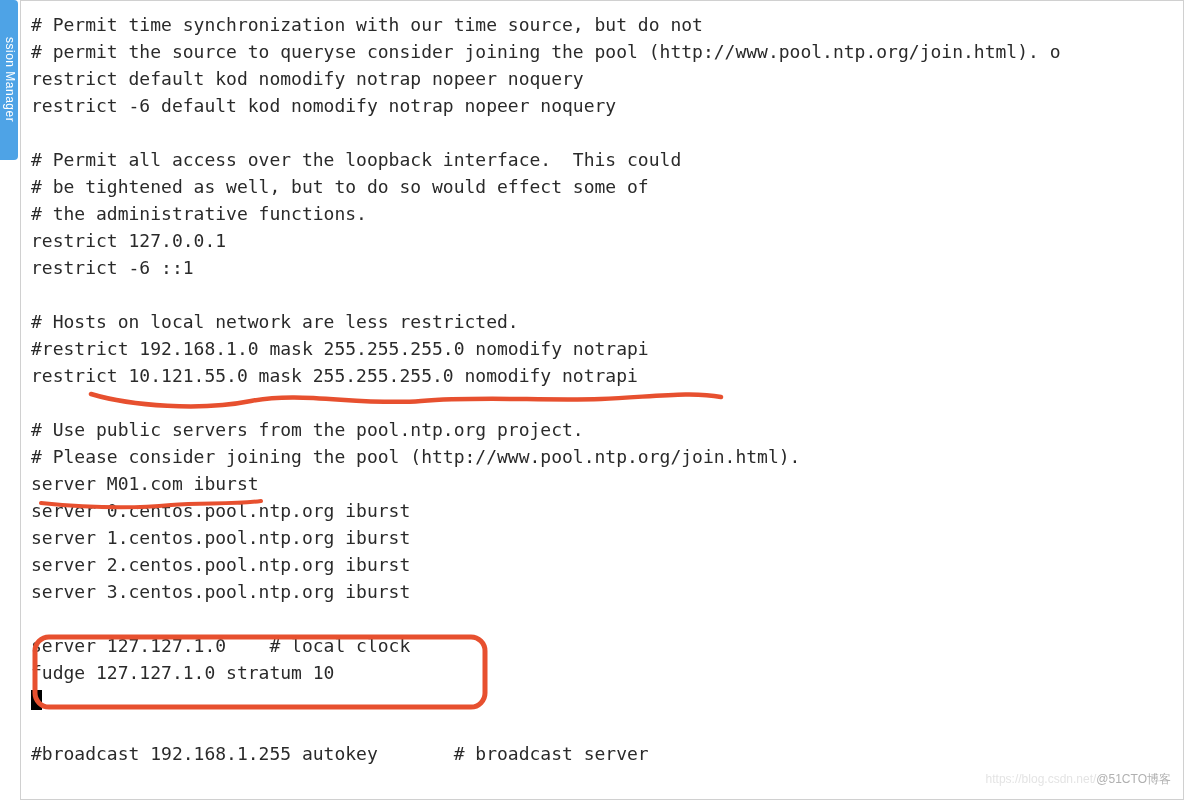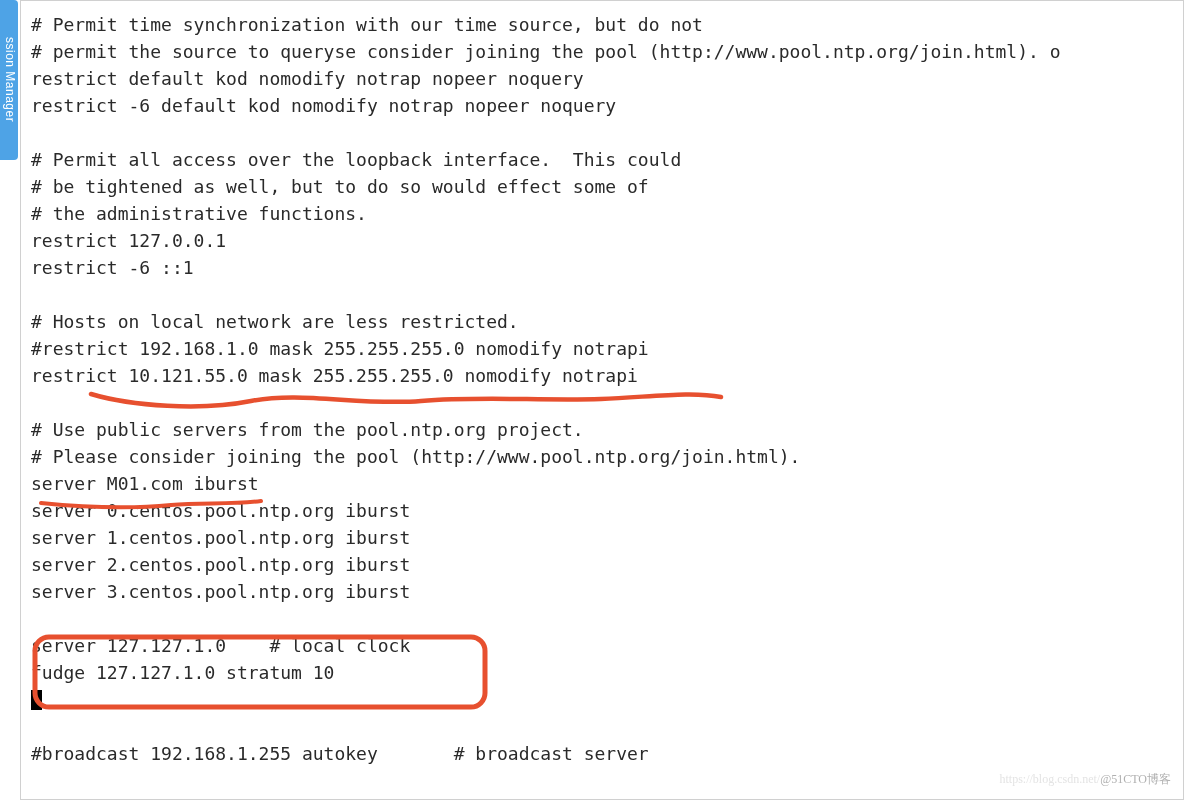--- a/index.html
+++ b/index.html
@@ -55,21 +55,21 @@
     display: inline-block;
     width: 11px;
     height: 20px;
     background: #000000;
     vertical-align: text-bottom;
   }
   .watermark {
     position: absolute;
     right: 12px;
     bottom: 6px;
-    font-family: Liberation Serif, serif;
+    font-family: Liberation Sans, sans-serif;
     font-size: 12px;
     color: #b0b0b0;
   }
   .watermark .faint { color: #e4e4e4; }
   
   .annot {
     position: absolute;
     left: 0; top: 0;
     pointer-events: none;
   }

